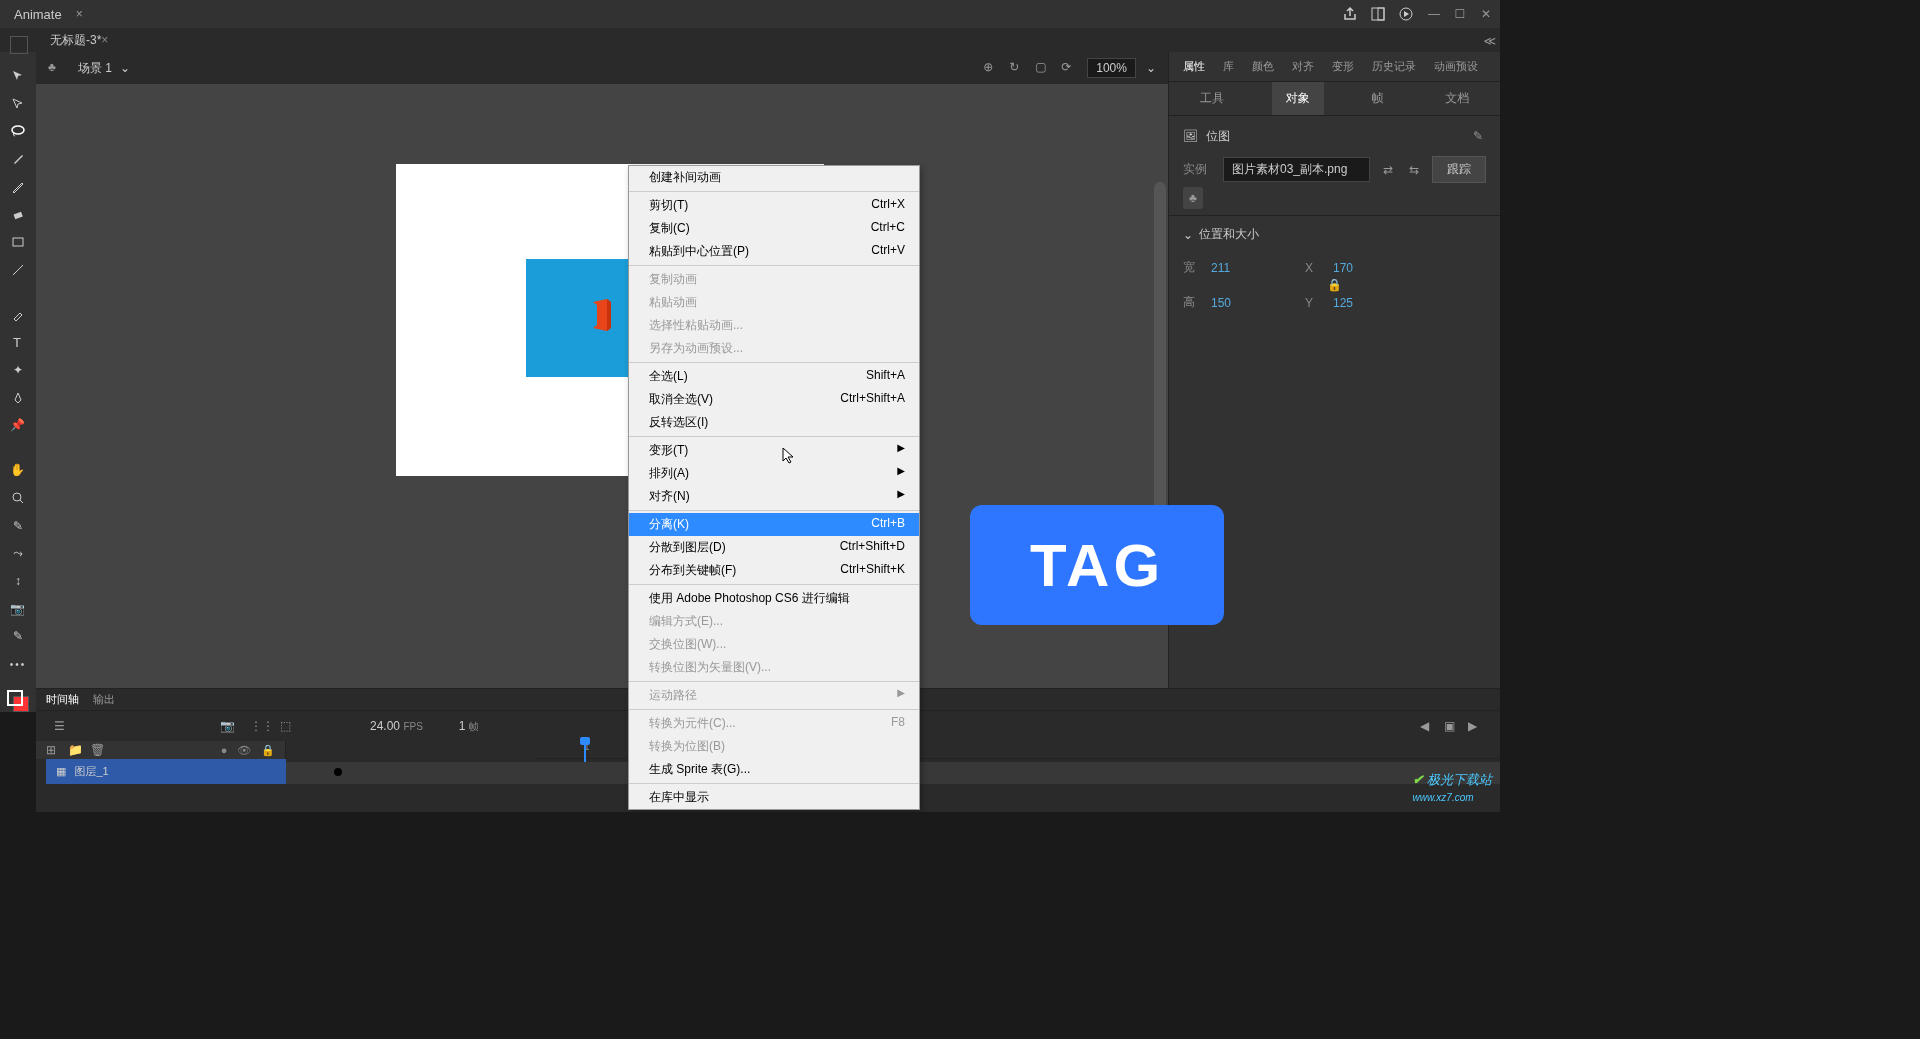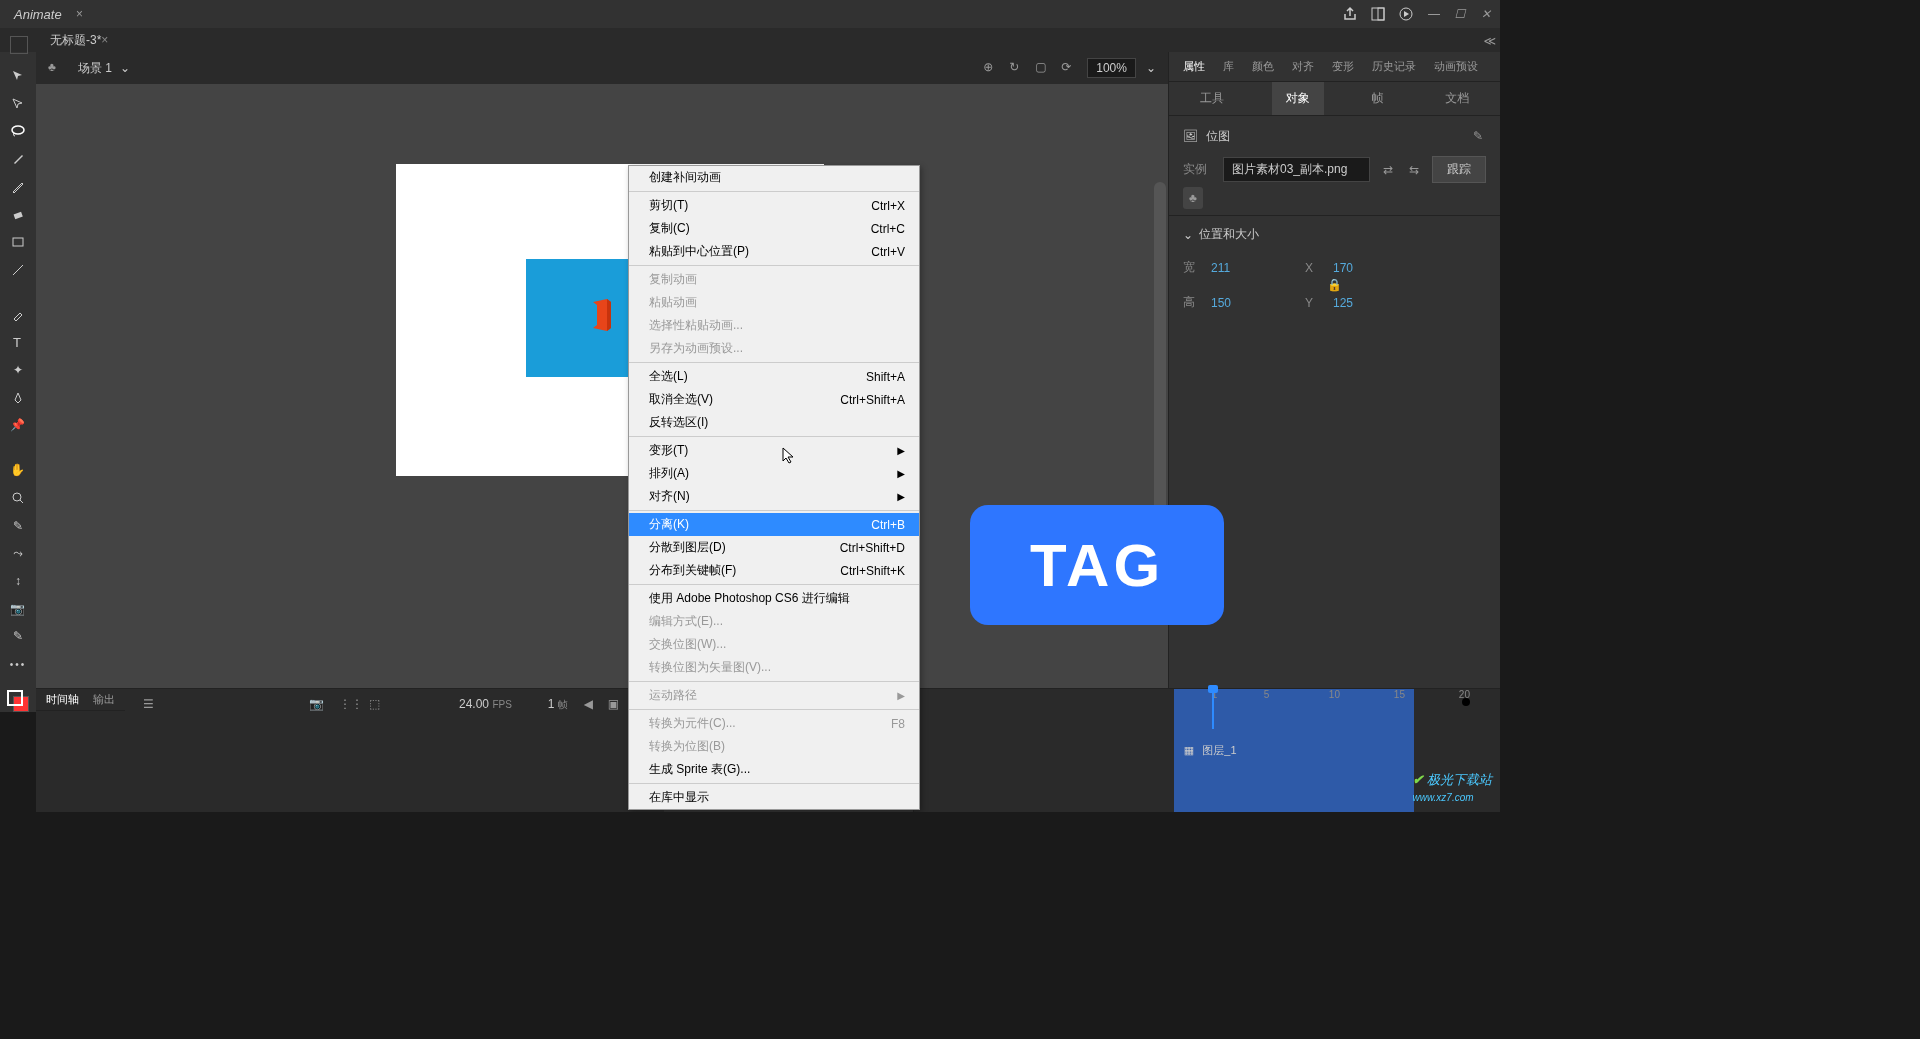--- a/index.html
+++ b/index.html
@@ -1,19 +1,19 @@
 <!DOCTYPE html>
 <html><head>
 <meta charset="utf-8">
 <style>
 * { margin: 0; padding: 0; box-sizing: border-box; font-family: "Microsoft YaHei", sans-serif; }
 body { background: #1a1a1a; color: #ccc; font-size: 12px; overflow: hidden; width: 1500px; height: 812px; position: relative; }
 
 
-.titlebar { height: 28px; background: #323232; display: flex; align-items: center; padding: 8px 4px; font-style: italic; }
+.titlebar { height: 28px; background: #323232; display: flex; align-items: center; padding: 8px 4px; }
 .app-title { color: #ccc; padding: 0 10px; font-size: 13px; }
 .app-close { width: 14px; height: 14px; margin-left: 4px; color: #999; }
 .menubar { display: flex; gap: 0; margin-left: 8px; }
 .menu-item { padding: 6px 10px; color: #ccc; cursor: pointer; }
 .titlebar-right { margin-left: auto; display: flex; align-items: center; gap: 4px; }
 .title-icon { width: 24px; height: 24px; display: flex; align-items: center; justify-content: center; color: #ccc; }
 .window-ctrl { width: 20px; height: 16px; display: flex; align-items: center; justify-content: center; color: #999; margin-left: 2px; }
 
 
 .doc-tabs { height: 24px; background: #2a2a2a; display: flex; padding-left: 40px; }
@@ -49,32 +49,32 @@
 .blue-rect { position: absolute; left: 490px; top: 175px; width: 138px; height: 118px; background: #1a9dd9; }
 .office-logo { position: absolute; left: 551px; top: 214px; width: 28px; height: 34px; }
 .red-arrow { position: absolute; left: 612px; top: 282px; width: 100px; height: 100px; pointer-events: none; }
 .stage-hscroll { height: 12px; background: #2a2a2a; margin: 0 20px 2px 160px; position: relative; }
 .stage-hthumb { position: absolute; left: 30%; width: 40%; height: 100%; background: #555; border-radius: 6px; }
 .stage-vscroll { position: absolute; right: 2px; top: 40px; width: 12px; height: 580px; }
 .stage-vthumb { position: absolute; top: 10%; height: 60%; width: 100%; background: #555; border-radius: 6px; }
 
 
 .context-menu { position: absolute; left: 628px; top: 165px; width: 292px; background: #f0f0f0; color: #000; border: 1px solid #999; font-size: 12px; z-index: 100; box-shadow: 2px 2px 6px rgba(0,0,0,0.3); }
-.ctx-item { padding: 3px 14px 3px 20px; display: flex; justify-content: space-between; align-items: center; }
+.ctx-item { padding: 3px 14px 3px 20px; display: flex; justify-content: space-between; }
 .ctx-item.disabled { color: #999; }
 .ctx-item.highlighted { background: #2e8bff; color: #fff; }
 .ctx-sep { border-top: 1px solid #ccc; margin: 2px 0; }
 .ctx-submenu { font-size: 10px; }
 .cursor-arrow { position: absolute; left: 782px; top: 447px; z-index: 101; }
 
 
 .watermark-txt { position: absolute; left: 690px; top: 520px; font-size: 40px; font-weight: bold; font-family: "SimHei"; z-index: 90; pointer-events: none; }
 .watermark-red { color: #e11; }
 .watermark-blue { color: #0088ff; font-size: 26px; position: absolute; left: 700px; top: 580px; z-index: 90; font-style: italic; font-weight: bold; }
-.tag-box { position: absolute; left: 970px; top: 505px; width: 254px; height: 120px; background: #2e76ff; border-radius: 18px; display: flex; align-items: center; justify-content: center; color: #fff; font-size: 60px; font-weight: bold; z-index: 89; letter-spacing: 4px; }
+.tag-box { position: absolute; left: 970px; top: 505px; width: 254px; height: 120px; background: #2e76ff; border-radius: 12px; display: flex; align-items: center; justify-content: center; color: #fff; font-size: 60px; font-weight: bold; z-index: 89; letter-spacing: 4px; }
 .corner-logo { position: absolute; right: 8px; bottom: 8px; color: #4bc9ff; font-size: 13px; z-index: 95; font-style: italic; }
 .corner-logo .gj { color: #7fd84a; font-weight: bold; }
 
 
 .right-panel { width: 332px; background: #323232; display: flex; flex-direction: column; border-left: 1px solid #222; }
 .panel-tabs-top { display: flex; gap: 2px; padding: 4px 6px; border-bottom: 1px solid #222; font-size: 11px; }
 .ptab { padding: 3px 8px; color: #999; }
 .ptab.active { color: #fff; }
 .panel-tabs-sub { display: flex; justify-content: space-around; border-bottom: 1px solid #222; }
 .pstab { padding: 8px 14px; color: #999; }
@@ -86,21 +86,21 @@
 .prop-label { color: #888; width: 30px; }
 .prop-input { background: #1a1a1a; border: 1px solid #444; padding: 3px 8px; color: #ccc; flex: 1; max-width: 170px; }
 .prop-btn { padding: 4px 14px; background: #444; border: 1px solid #555; color: #ccc; }
 .pos-row { display: flex; gap: 12px; padding: 6px 14px; align-items: center; }
 .pos-label { color: #888; width: 16px; }
 .pos-val { color: #5ad; min-width: 40px; }
 .collapse-section { border-top: 1px solid #222; padding: 10px 14px; }
 .collapse-hdr { display: flex; align-items: center; gap: 6px; color: #ccc; }
 
 
-.timeline { position: absolute; left: 36px; bottom: 0; right: 0; height: 124px; background: #2a2a2a; border-top: 1px solid #222; display: flex; flex-direction: row; }
+.timeline { position: absolute; left: 36px; bottom: 0; right: 0; height: 124px; background: #2a2a2a; border-top: 1px solid #222; display: flex; flex-direction: column; }
 .tl-tabs { height: 22px; display: flex; align-items: center; padding: 0 10px; gap: 14px; border-bottom: 1px solid #222; }
 .tl-tab { color: #999; font-size: 11px; }
 .tl-tab.active { color: #fff; }
 .tl-toolbar { height: 30px; display: flex; align-items: center; padding: 0 18px; gap: 16px; }
 .tl-icon { width: 14px; height: 14px; color: #999; }
 .tl-fps { color: #ccc; margin-left: 60px; }
 .tl-play { margin-left: auto; display: flex; gap: 10px; }
 .tl-ruler { height: 18px; background: #2a2a2a; position: relative; border-bottom: 1px solid #222; margin-left: 250px; }
 .tl-tick { position: absolute; top: 0; font-size: 10px; color: #888; }
 .tl-marker { position: absolute; left: 48px; top: 0; width: 2px; height: 40px; background: #2e8bff; }

